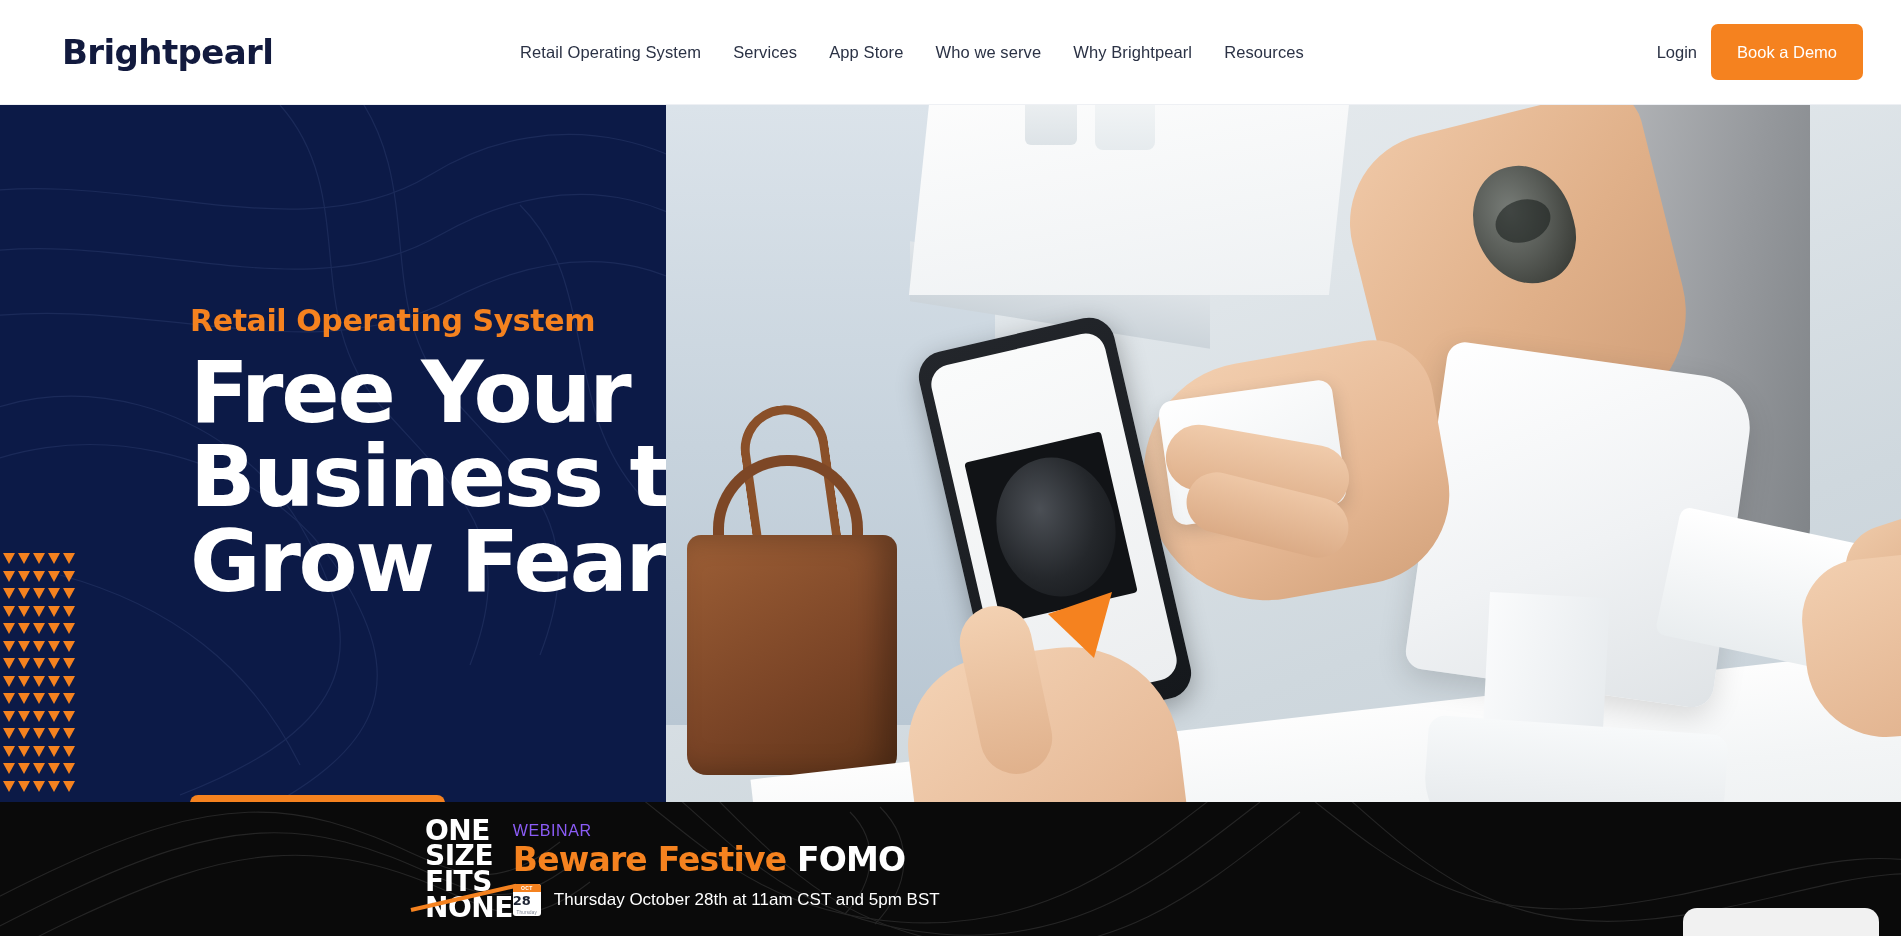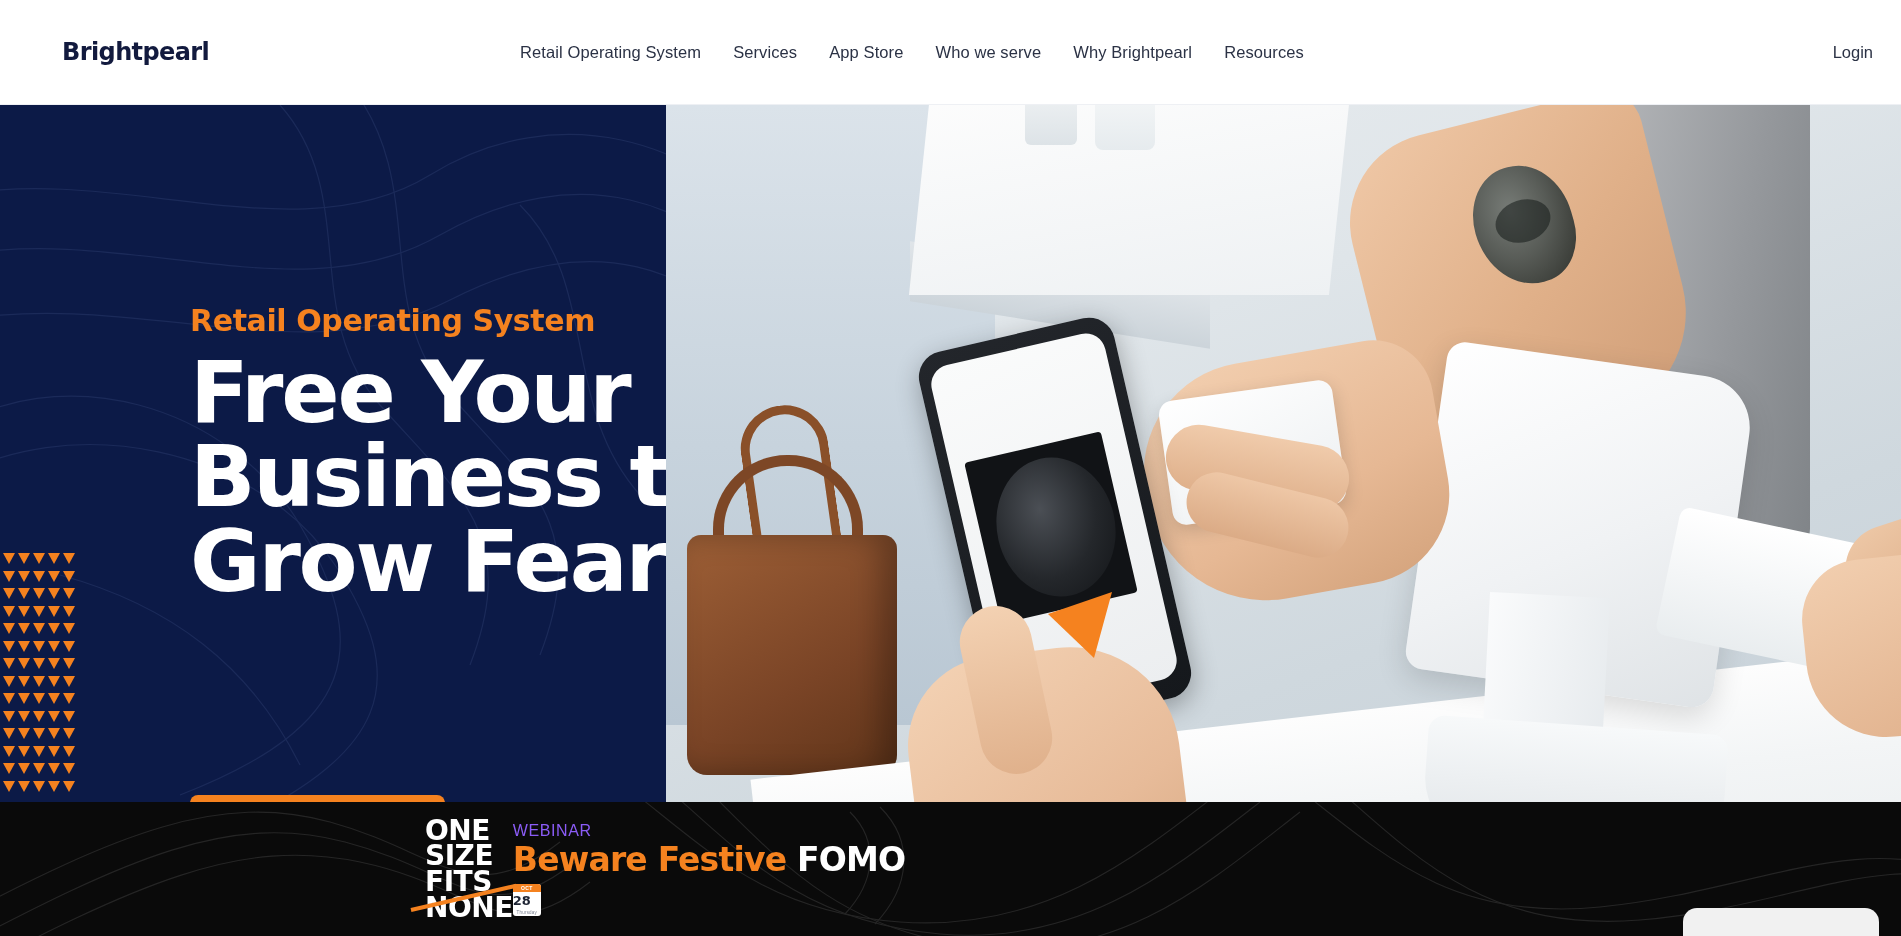--- a/index.html
+++ b/index.html
@@ -15,38 +15,38 @@
     position: absolute; top: 0; left: 0;
     width: 1901px; height: 105px;
     background: #ffffff;
     display: flex; align-items: center;
     z-index: 40;
     border-bottom: 1px solid #eef0f4;
   }
   .logo {
     position: absolute; left: 62px; top: 50%;
     transform: translateY(-50%);
-    font-size: 24px; font-weight: 700;
+    font-size: 34px; font-weight: 700;
     letter-spacing: -0.6px;
     color: #121a3e;
     font-family: "DejaVu Sans", sans-serif;
     white-space: nowrap;
   }
   .nav-center {
     position: absolute; left: 520px; top: 50%;
     transform: translateY(-50%);
     display: flex; align-items: center; gap: 32px;
   }
   .nav-link {
     font-size: 16.5px; color: #2b3245;
     white-space: nowrap; cursor: pointer;
     letter-spacing: 0.1px;
   }
   .nav-right {
-    position: absolute; right: 28px; top: 50%;
+    position: absolute; right: 38px; top: 50%;
     transform: translateY(-50%);
     display: flex; align-items: center; gap: 14px;
   }
   .login-link {
     font-size: 16.5px; color: #2b3245;
     cursor: pointer; white-space: nowrap;
   }
   .demo-btn {
     background: #f5821f; color: #ffffff;
     border: none; border-radius: 7px;
@@ -318,20 +318,21 @@
     <span class="nav-link">Retail Operating System</span>
     <span class="nav-link">Services</span>
     <span class="nav-link">App Store</span>
     <span class="nav-link">Who we serve</span>
     <span class="nav-link">Why Brightpearl</span>
     <span class="nav-link">Resources</span>
   </nav>
 
   <div class="nav-right">
     <span class="login-link">Login</span>
+    <button class="demo-btn">Book a Demo</button>
   </div>
 </div>
 
 <section class="hero">
 
   <div class="hero-photo">
     <div class="ph ph-wall"></div>
     <div class="ph ph-wall2"></div>
     <div class="ph ph-shelf-side"></div>
     <div class="ph ph-shelf"></div>
@@ -501,19 +502,20 @@
       <div class="webinar-title">
         <span class="wt-orange">Beware Festive</span>
         <span class="wt-white">FOMO</span>
       </div>
       <div class="webinar-when">
         <div class="cal-icon">
           <div class="cal-top">OCT</div>
           <div class="cal-day">28</div>
           <div class="cal-bot">Thursday</div>
         </div>
+        <div class="webinar-date">Thursday October 28th at 11am CST and 5pm BST</div>
       </div>
     </div>
 
   </div>
 
   <div class="chat-widget"></div>
 </section>
 
 </body></html>

